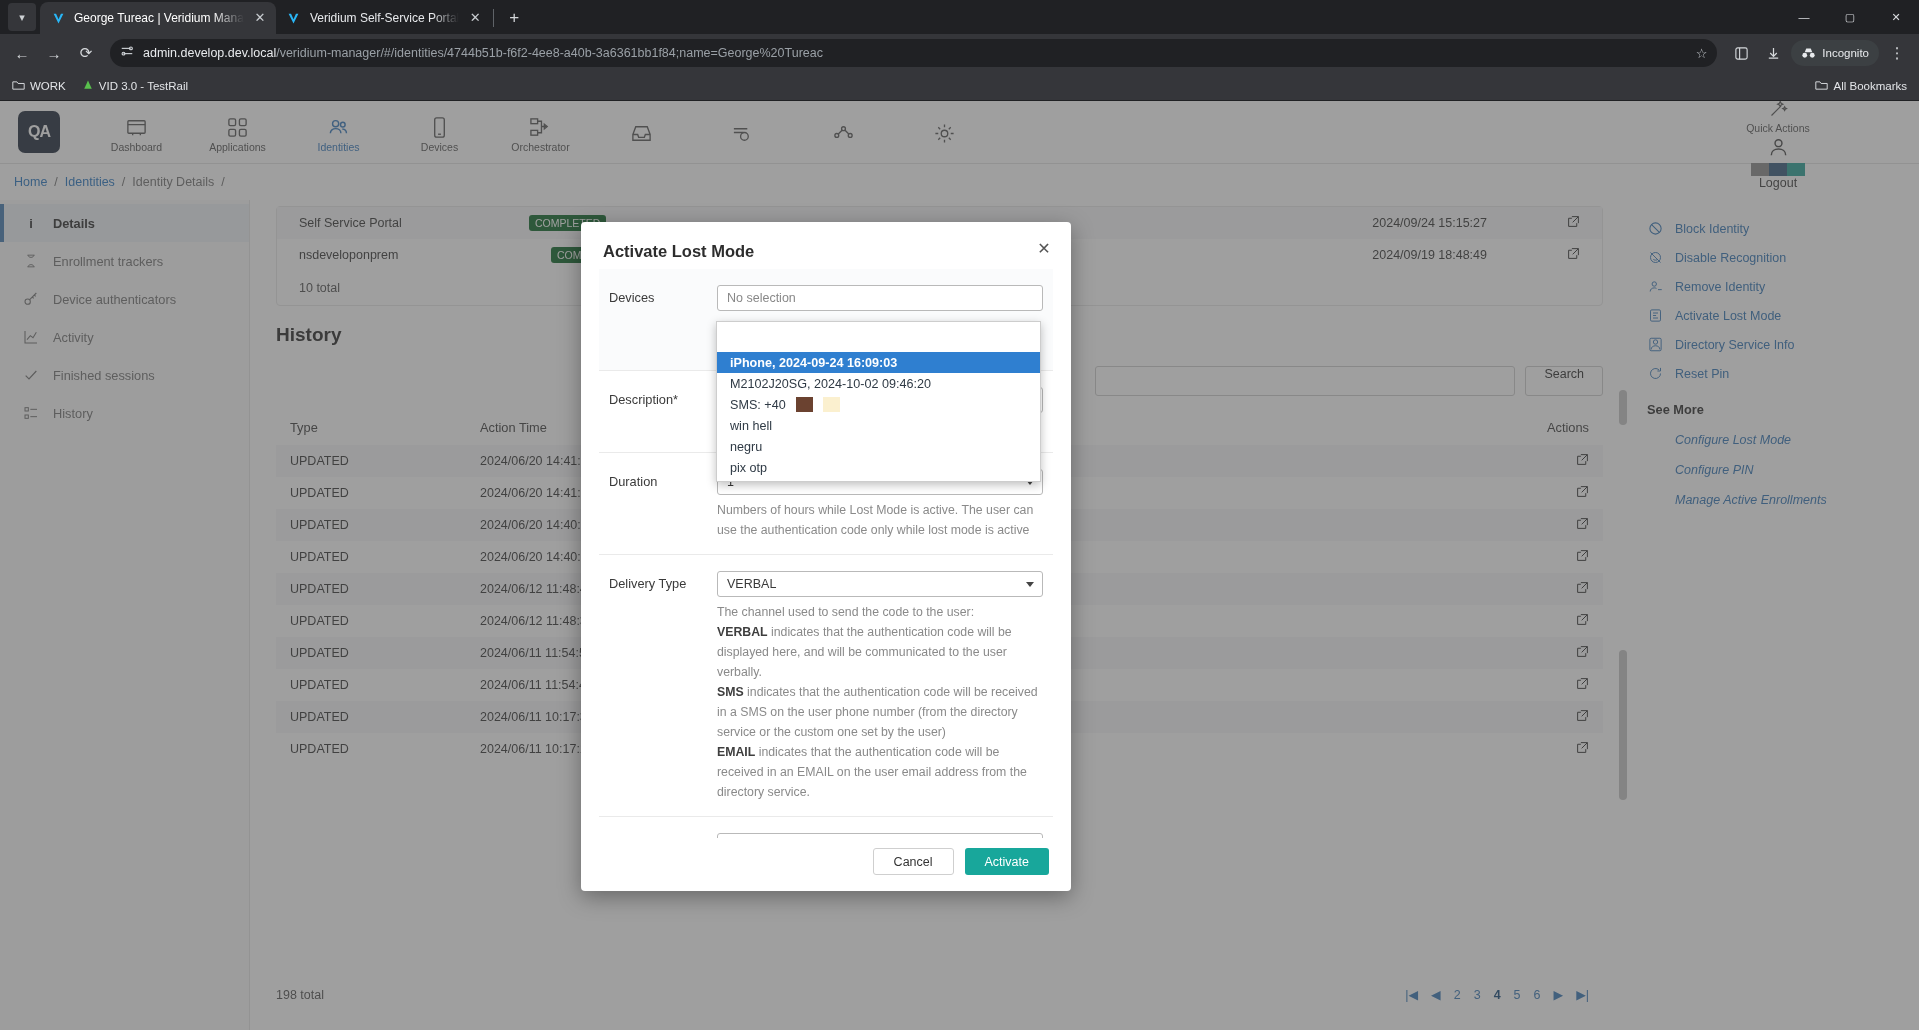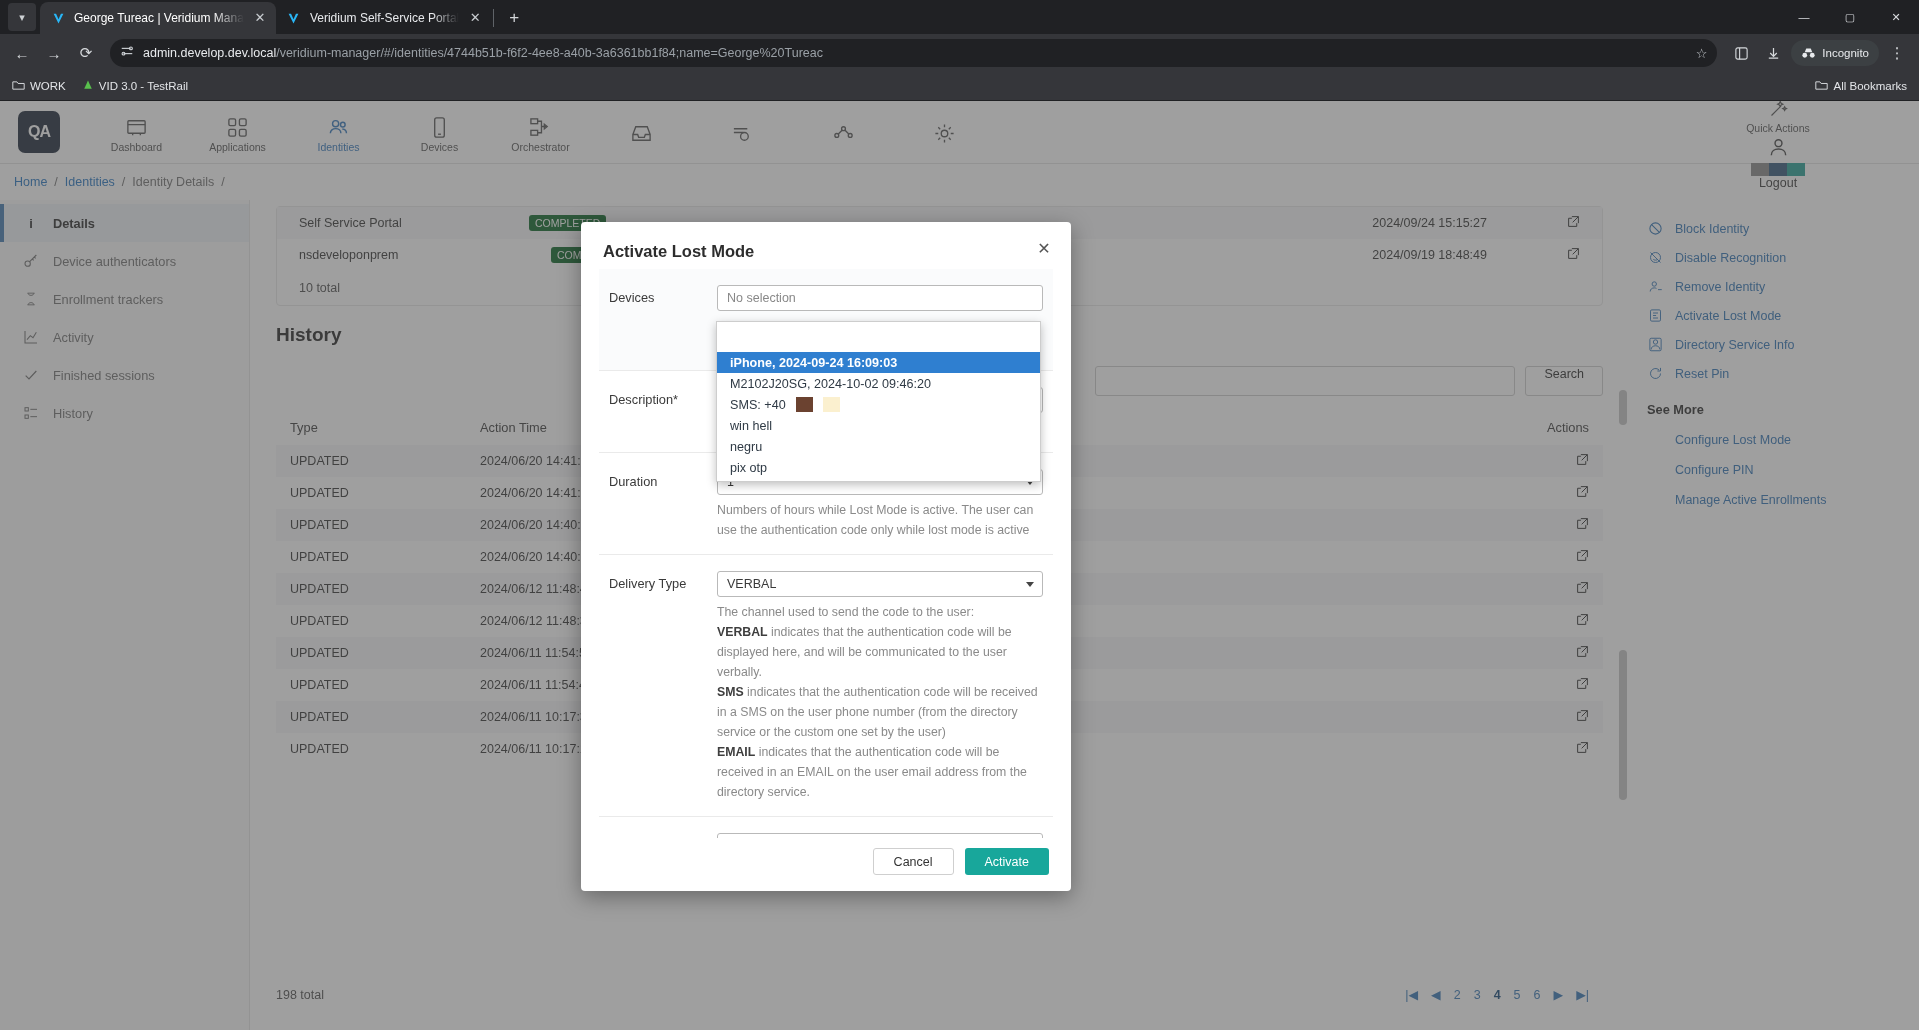--- a/index.html
+++ b/index.html
@@ -133,21 +133,21 @@
 
   .pager { display: flex; align-items: center; justify-content: flex-end; gap: 13px;
      padding: 10px 30px; font-size: 12.5px; color: #3e7cb8; }
   .pager .cur { color: #1d4f7e; font-weight: bold; }
   .bottomtot { position: absolute; left: 26px; bottom: 28px; font-size: 12.5px; color: #555; }
 
   .rightcol { width: 290px; padding: 14px 0 0 18px; background: #fff; }
   .ract { display: flex; align-items: center; gap: 11px; height: 29px; color: #3a7ab8; font-size: 12.5px; }
   .ract .ico { width: 17px; display:flex; align-items:center; justify-content:center; color:#3a7ab8; }
   .seemore { font-size: 12.8px; color: #333; font-weight: bold; margin: 14px 0 8px 0; }
-  .rlink { color: #3a7ab8; font-size: 12.5px; height: 30px; display: flex; align-items: center; padding-left: 28px; }
+  .rlink { color: #3a7ab8; font-size: 12.5px; height: 30px; display: flex; align-items: center; padding-left: 28px; font-style: italic; }
 
   .vscroll { position: absolute; right: 2px; width: 8px; background: #c6c6c6; border-radius: 4px; }
 
   
   .backdrop { position: absolute; inset: 0; background: rgba(70,70,70,0.52); }
   .modal {
     position: absolute; left: 581px; top: 121px; width: 490px; height: 669px;
     background: #fff; border-radius: 4px; box-shadow: 0 6px 22px rgba(0,0,0,0.35);
     display: flex; flex-direction: column;
   }
@@ -440,34 +440,34 @@
 
     <div class="body-split">
 
       <div class="leftnav">
         <div class="lnav active">
           <span class="ico">i</span>
           <span>Details</span>
         </div>
         <div class="lnav">
           <span class="ico">
+            <svg width="14" height="16" viewBox="0 0 24 24" fill="none" stroke="#777" stroke-width="1.6">
+                <path d="M6 2h12M6 22h12M7 2c0 5 10 5 10 0M7 22c0-5 10-5 10 0"></path>
+              </svg>
+          </span>
+          <span>Enrollment trackers</span>
+        </div>
+        <div class="lnav">
+          <span class="ico">
             <svg width="16" height="16" viewBox="0 0 24 24" fill="none" stroke="#777" stroke-width="1.6">
                 <circle cx="7" cy="16" r="4"></circle>
                 <path d="M10 13L20 3M17 6l2 2M14 9l2 2"></path>
               </svg>
           </span>
           <span>Device authenticators</span>
-        </div>
-        <div class="lnav">
-          <span class="ico">
-            <svg width="14" height="16" viewBox="0 0 24 24" fill="none" stroke="#777" stroke-width="1.6">
-                <path d="M6 2h12M6 22h12M7 2c0 5 10 5 10 0M7 22c0-5 10-5 10 0"></path>
-              </svg>
-          </span>
-          <span>Enrollment trackers</span>
         </div>
         <div class="lnav">
           <span class="ico">
             <svg width="16" height="16" viewBox="0 0 24 24" fill="none" stroke="#777" stroke-width="1.6">
                 <path d="M3 3v18h18M6 16l5-6 4 3 5-8"></path>
               </svg>
           </span>
           <span>Activity</span>
         </div>
         <div class="lnav">

